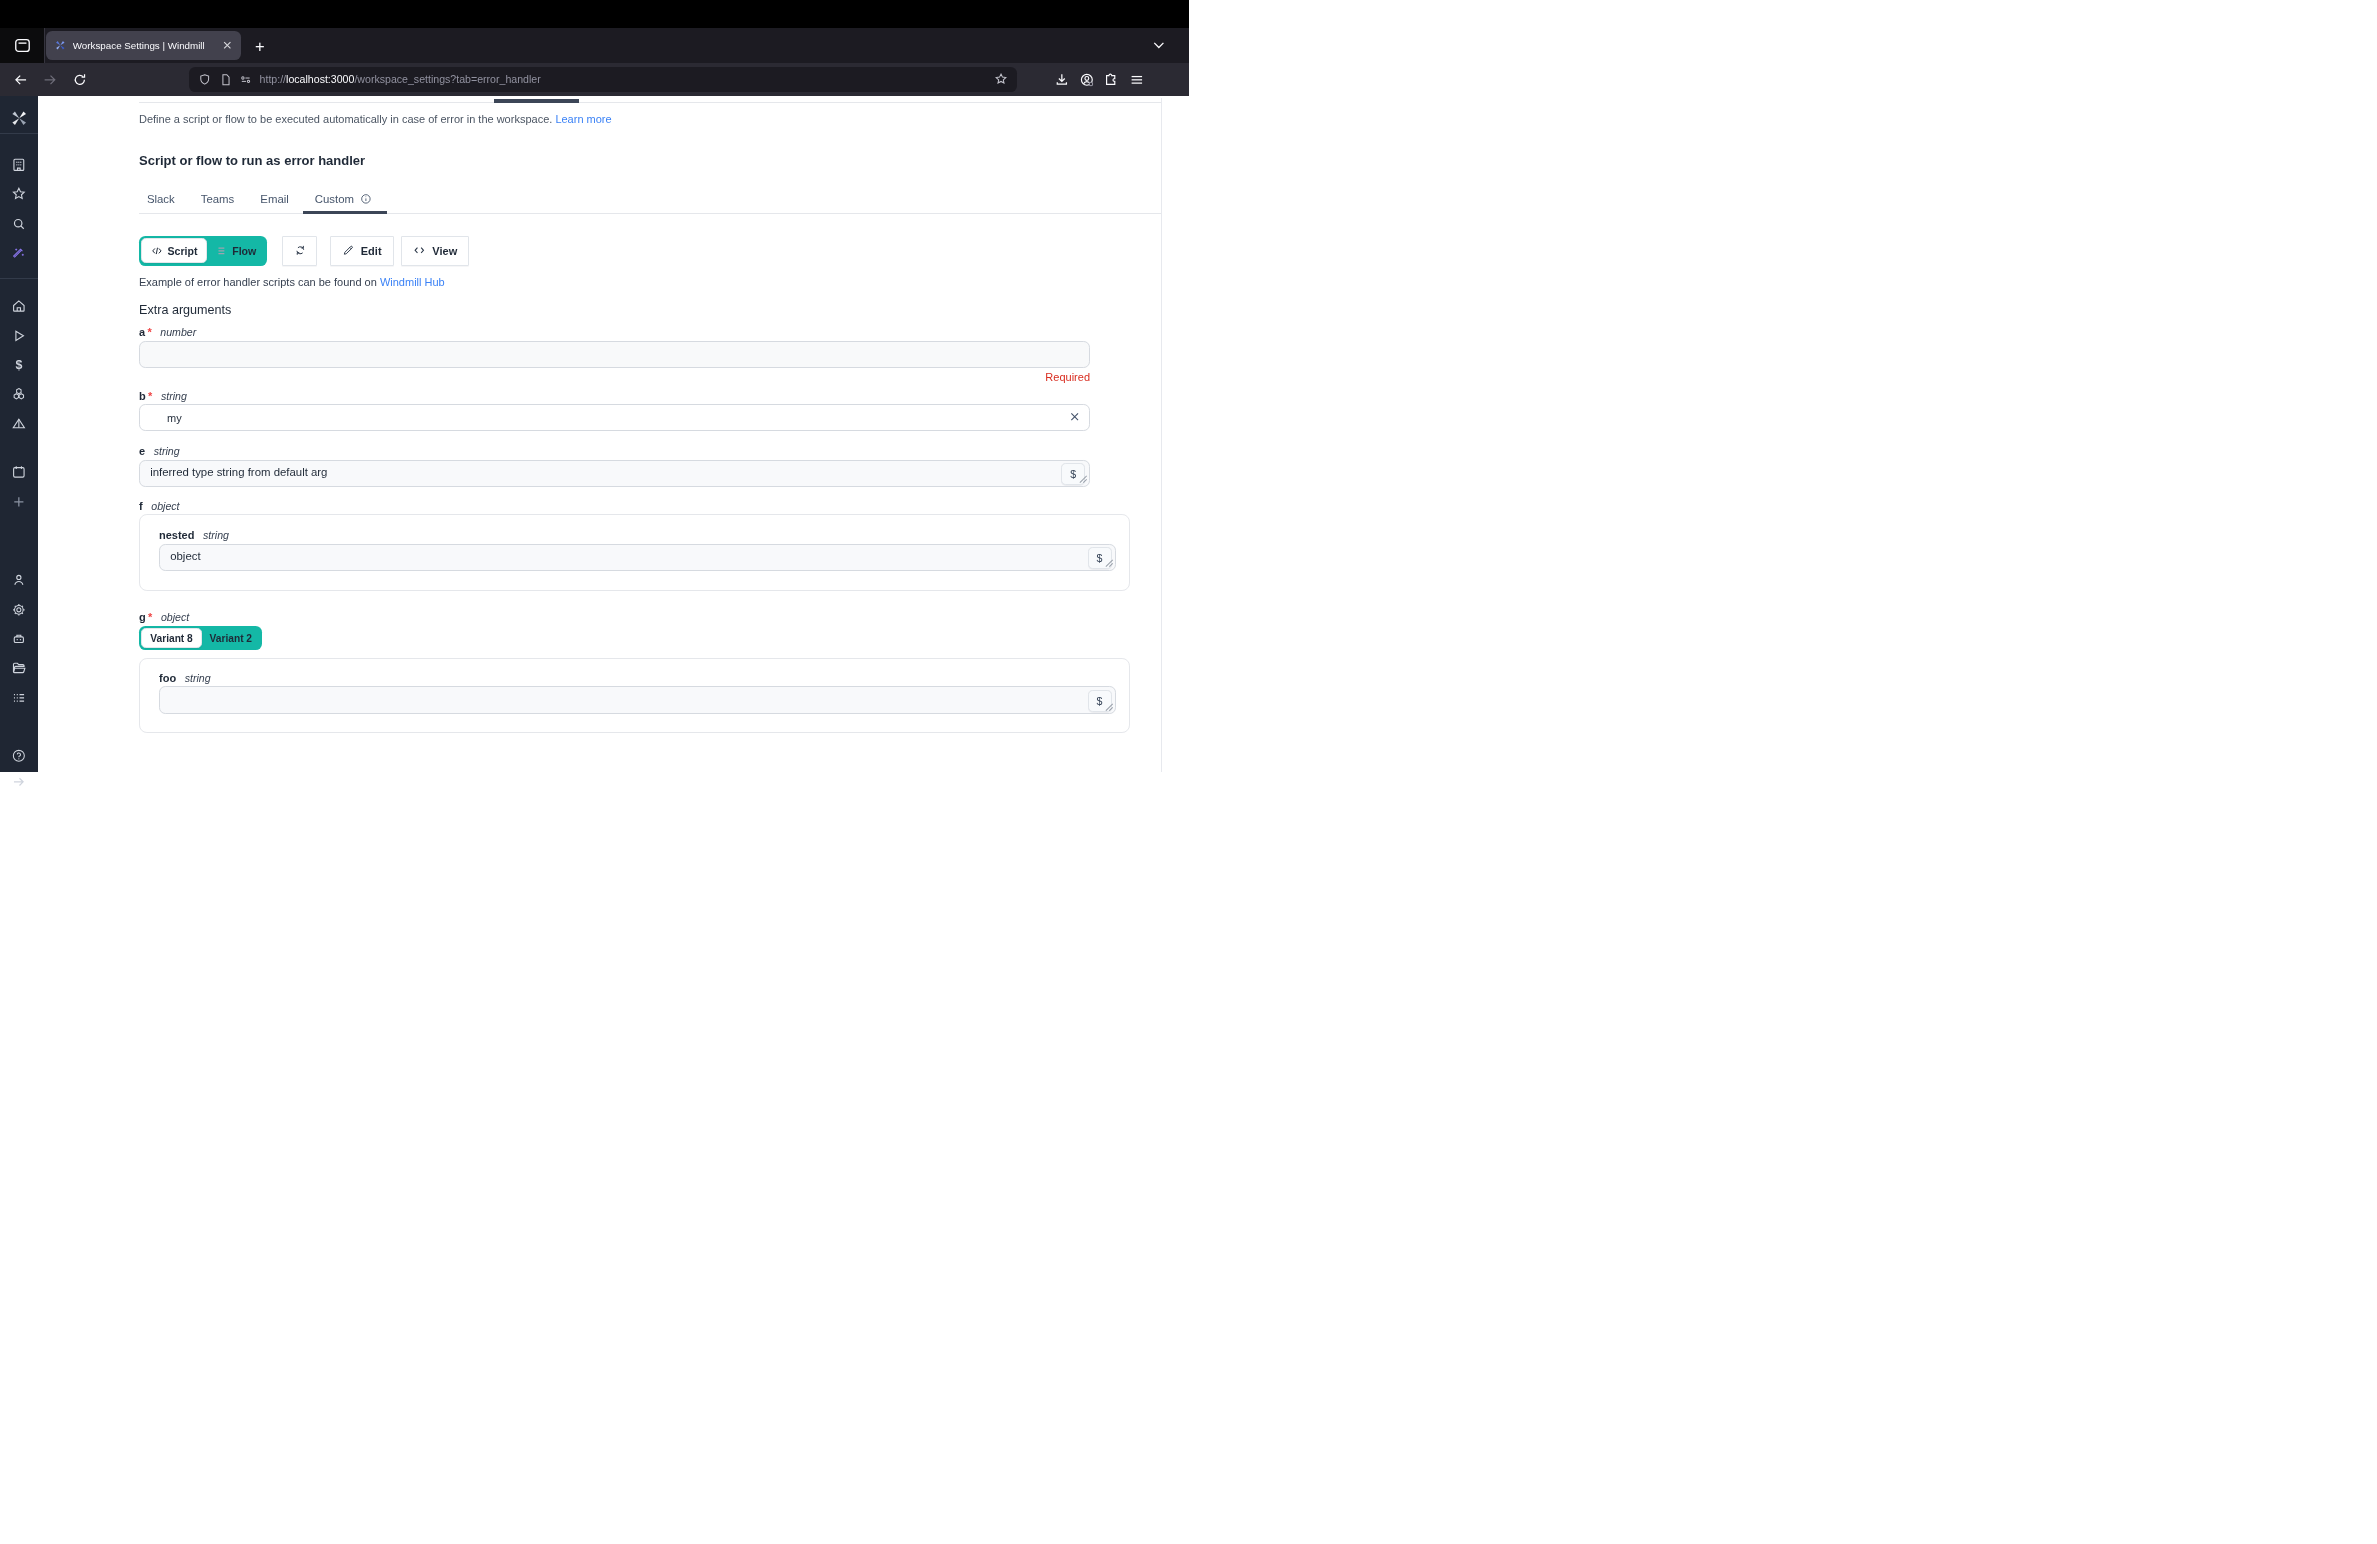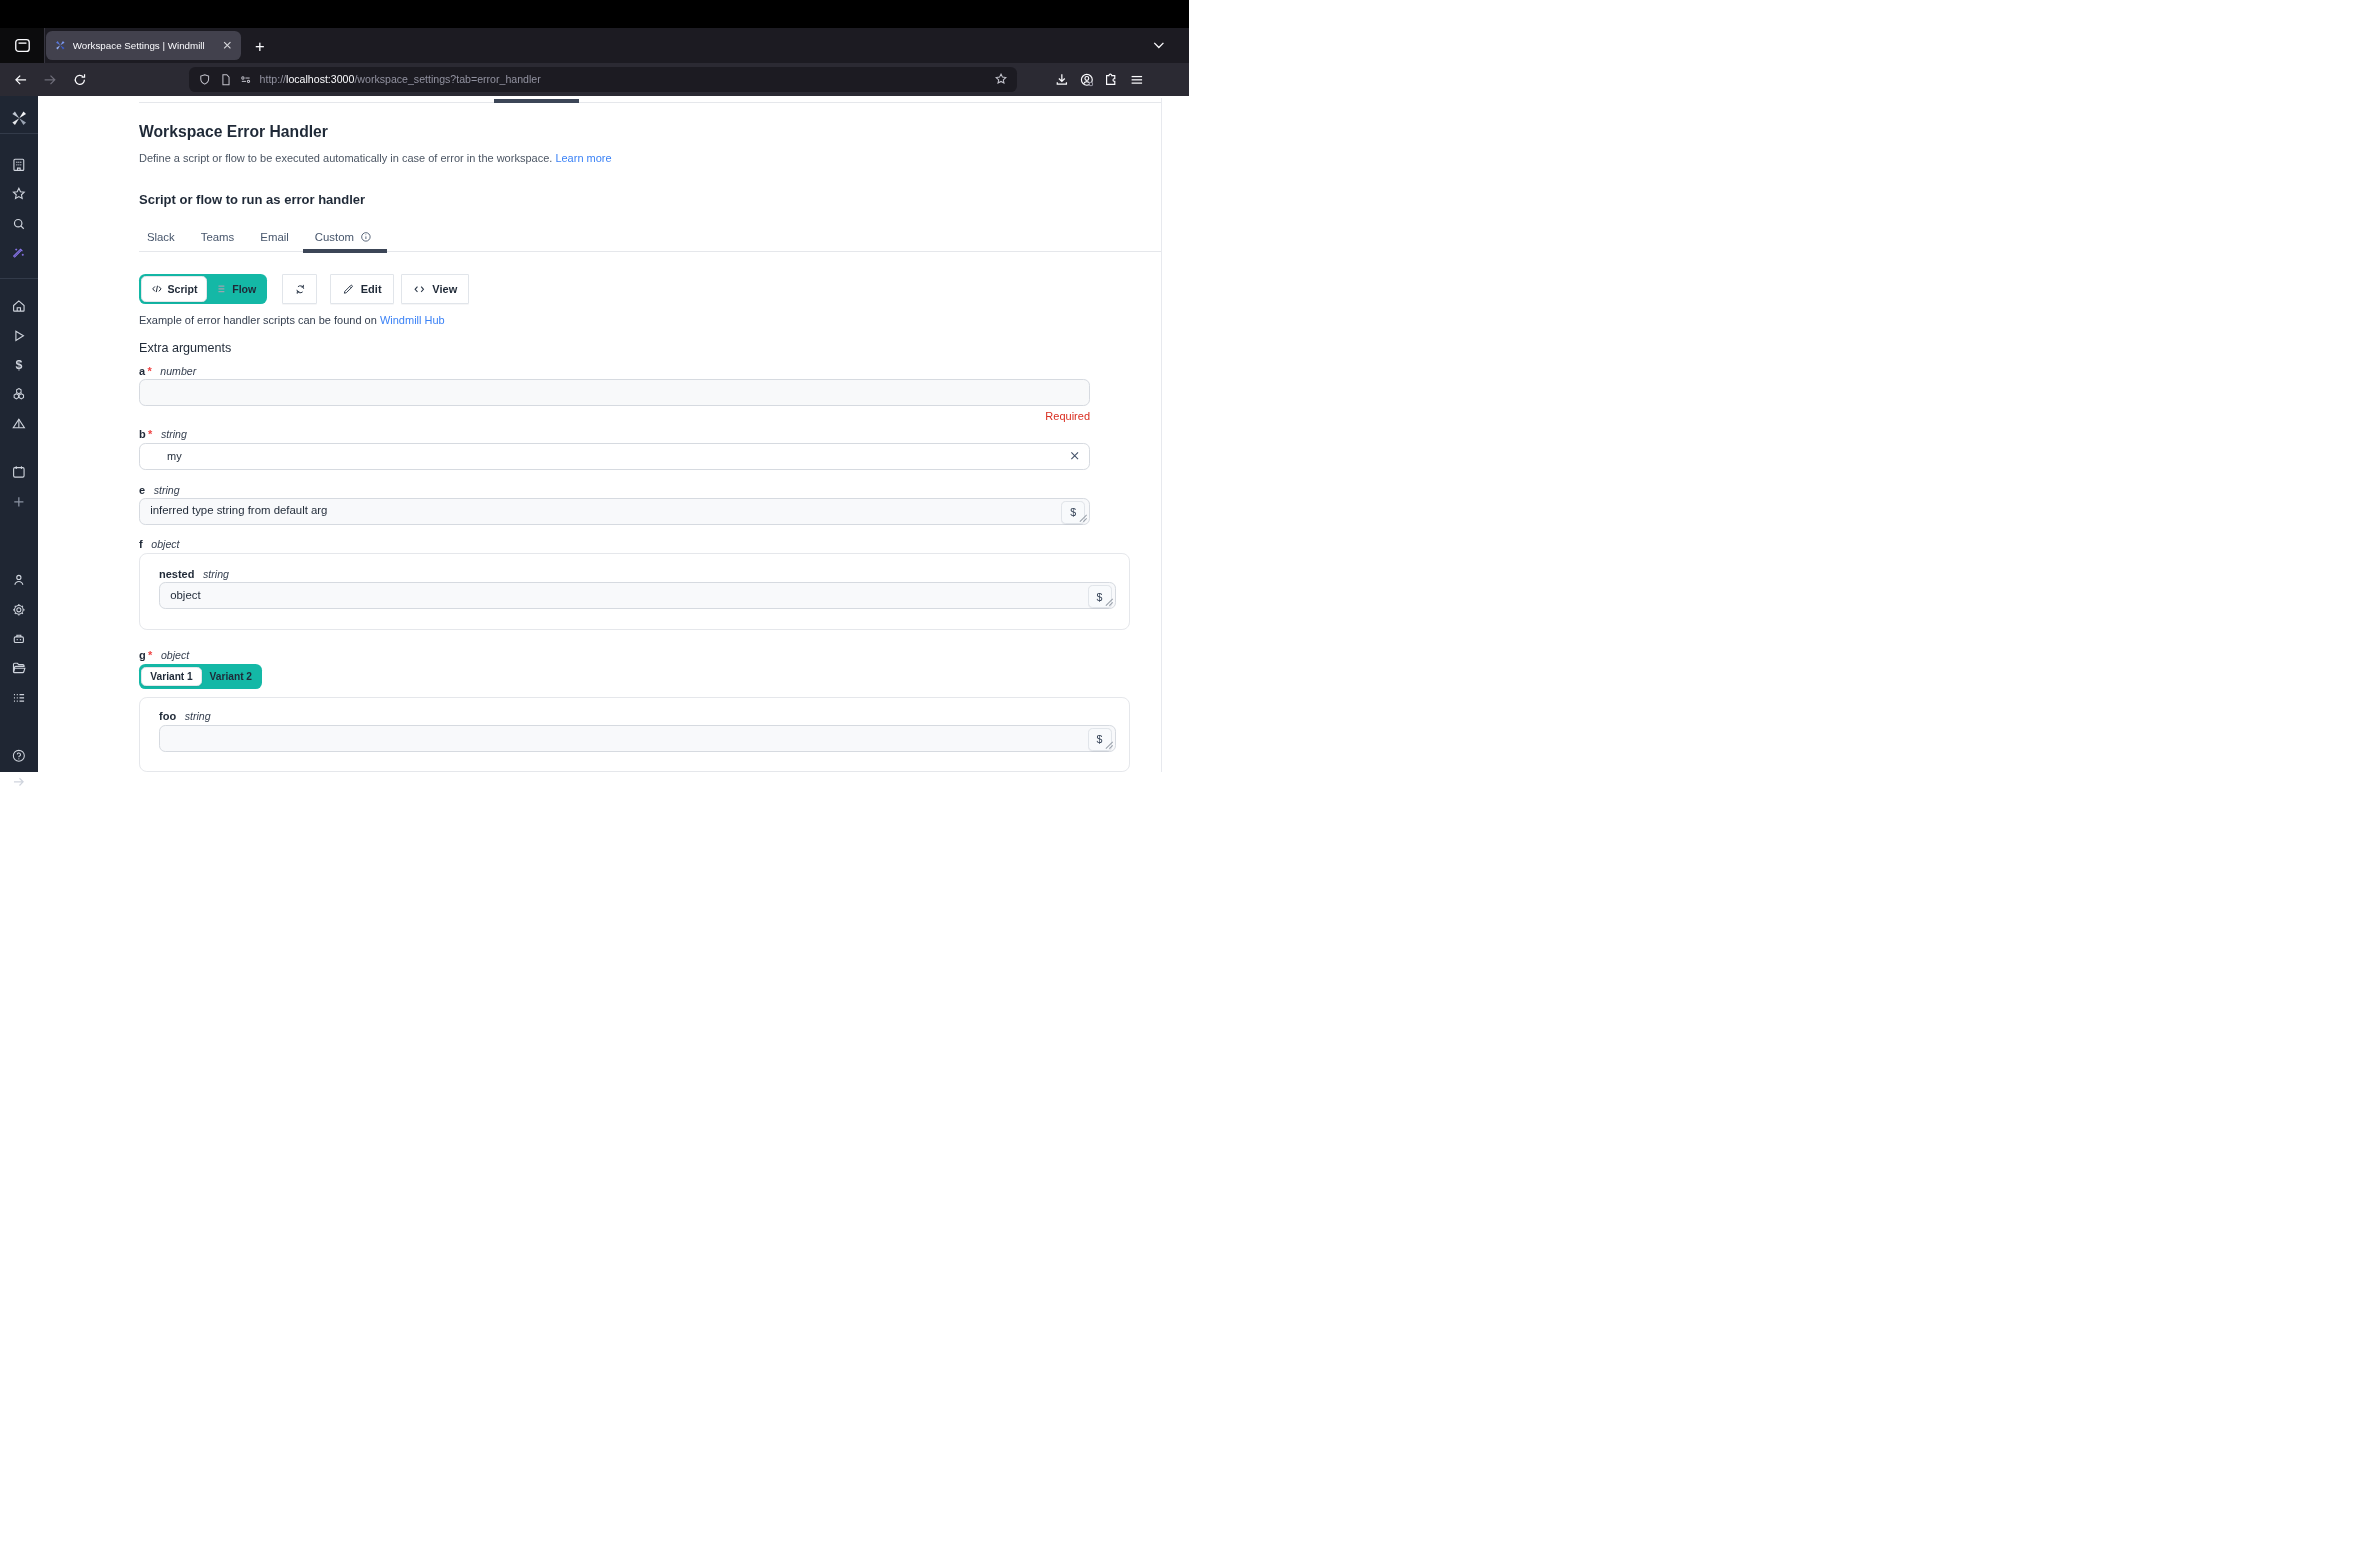--- a/index.html
+++ b/index.html
@@ -298,21 +298,20 @@
   </div>
 
   <div class="main">
     <div class="vscroll-line"></div>
     <div class="content">
 
       <div class="page-tab-line">
         <div class="ind"></div>
       </div>
 
-      <div class="h1">Workspace Error Handler</div>
       <div class="desc"><span>Define a script or flow to be executed automatically in case of error in the workspace.</span>
         <span class="link">Learn more</span></div>
 
       <div class="h2">Script or flow to run as error handler</div>
 
       <div class="tabs">
         <div class="tabi">Slack</div>
         <div class="tabi">Teams</div>
         <div class="tabi">Email</div>
         <div class="tabi active">
@@ -422,21 +421,21 @@
         </div>
       </div>
 
       
       <div class="flabel mt25">
         <span class="fname">g</span>
           <span class="req">*</span>
         <span class="ftype">object</span>
       </div>
       <div class="seg mt4" style="height:24.4px;display:inline-flex">
-        <div class="pill on" style="font-size:10.2px;padding:0 7.9px">Variant 1</div>
+        <div class="pill on" style="font-size:10.2px;padding:0 7.9px">Variant 8</div>
         <div class="pill" style="font-size:10.2px;padding:0 7.9px">Variant 2</div>
       </div>
       <div class="objbox mt10" style="height:75px;padding-top:12.6px">
         <div class="flabel">
           <span class="fname">foo</span>
           <span class="ftype">string</span>
         </div>
         <div class="area mt3" style="height:27.5px">
           <span></span>
           <div class="dollar">$</div>

